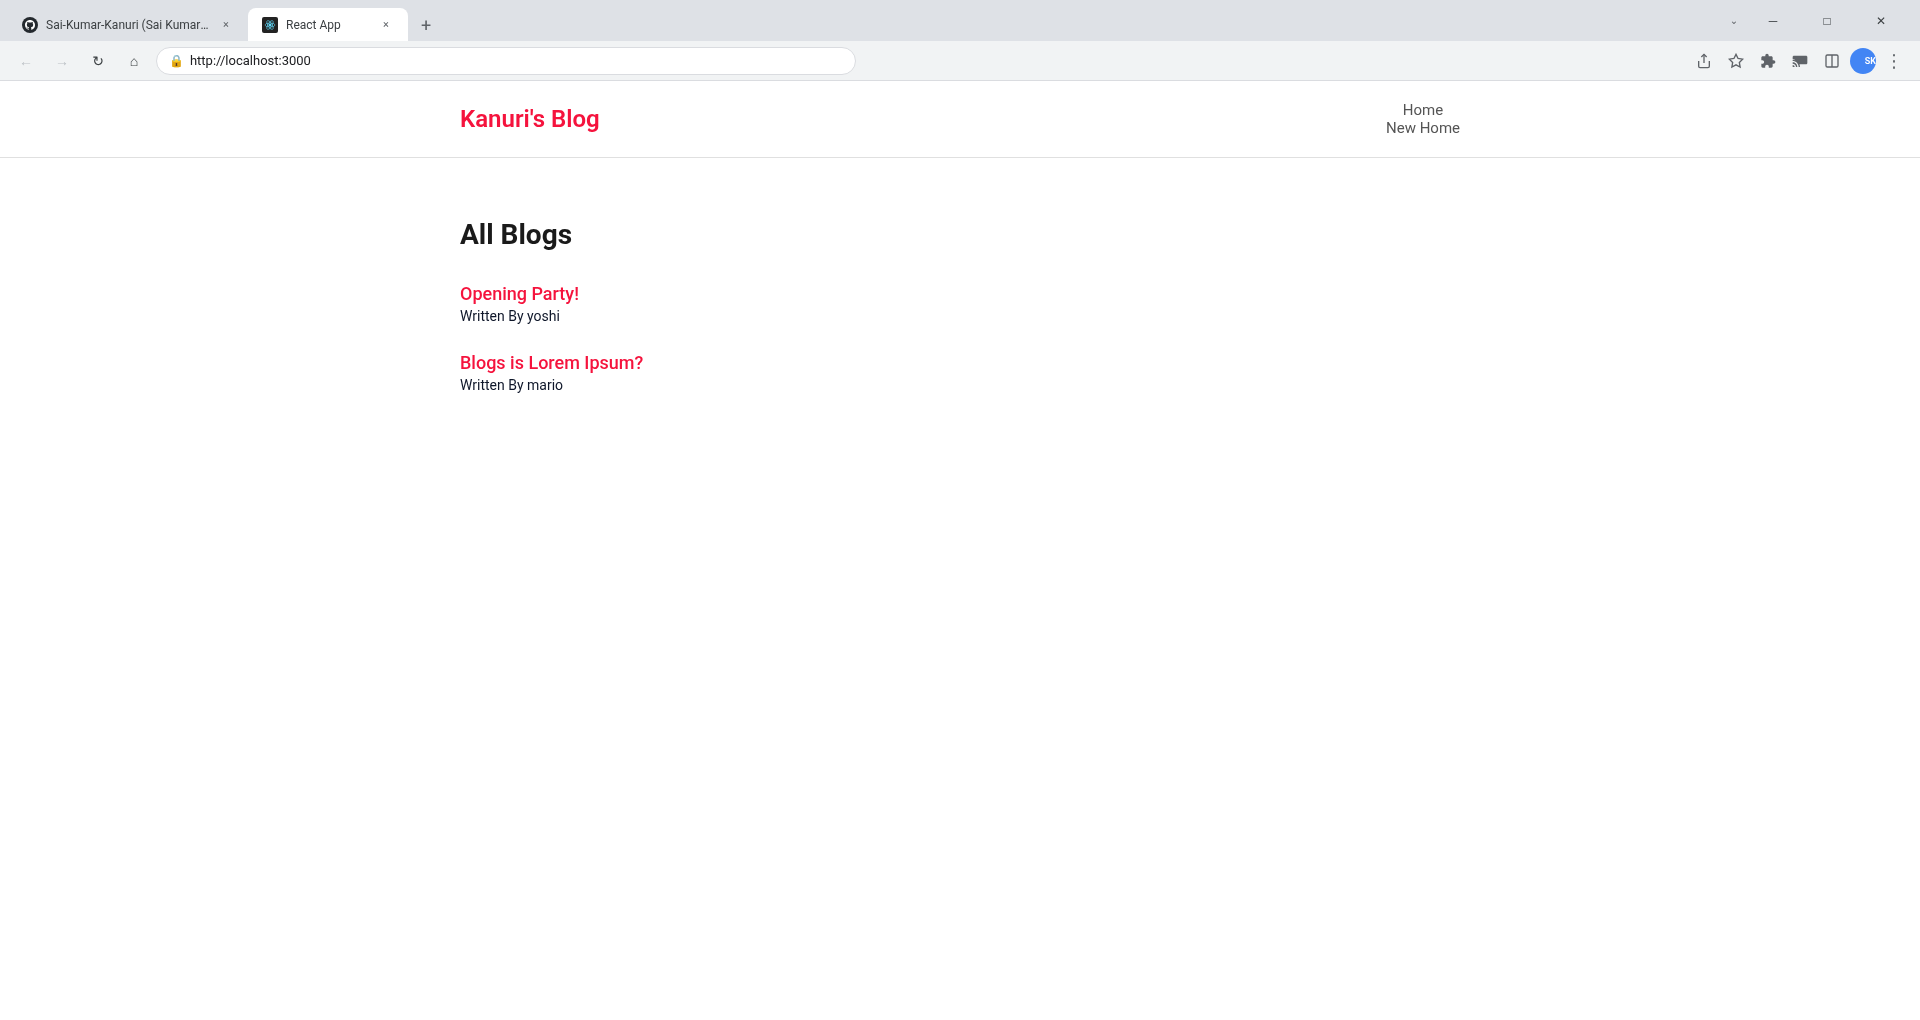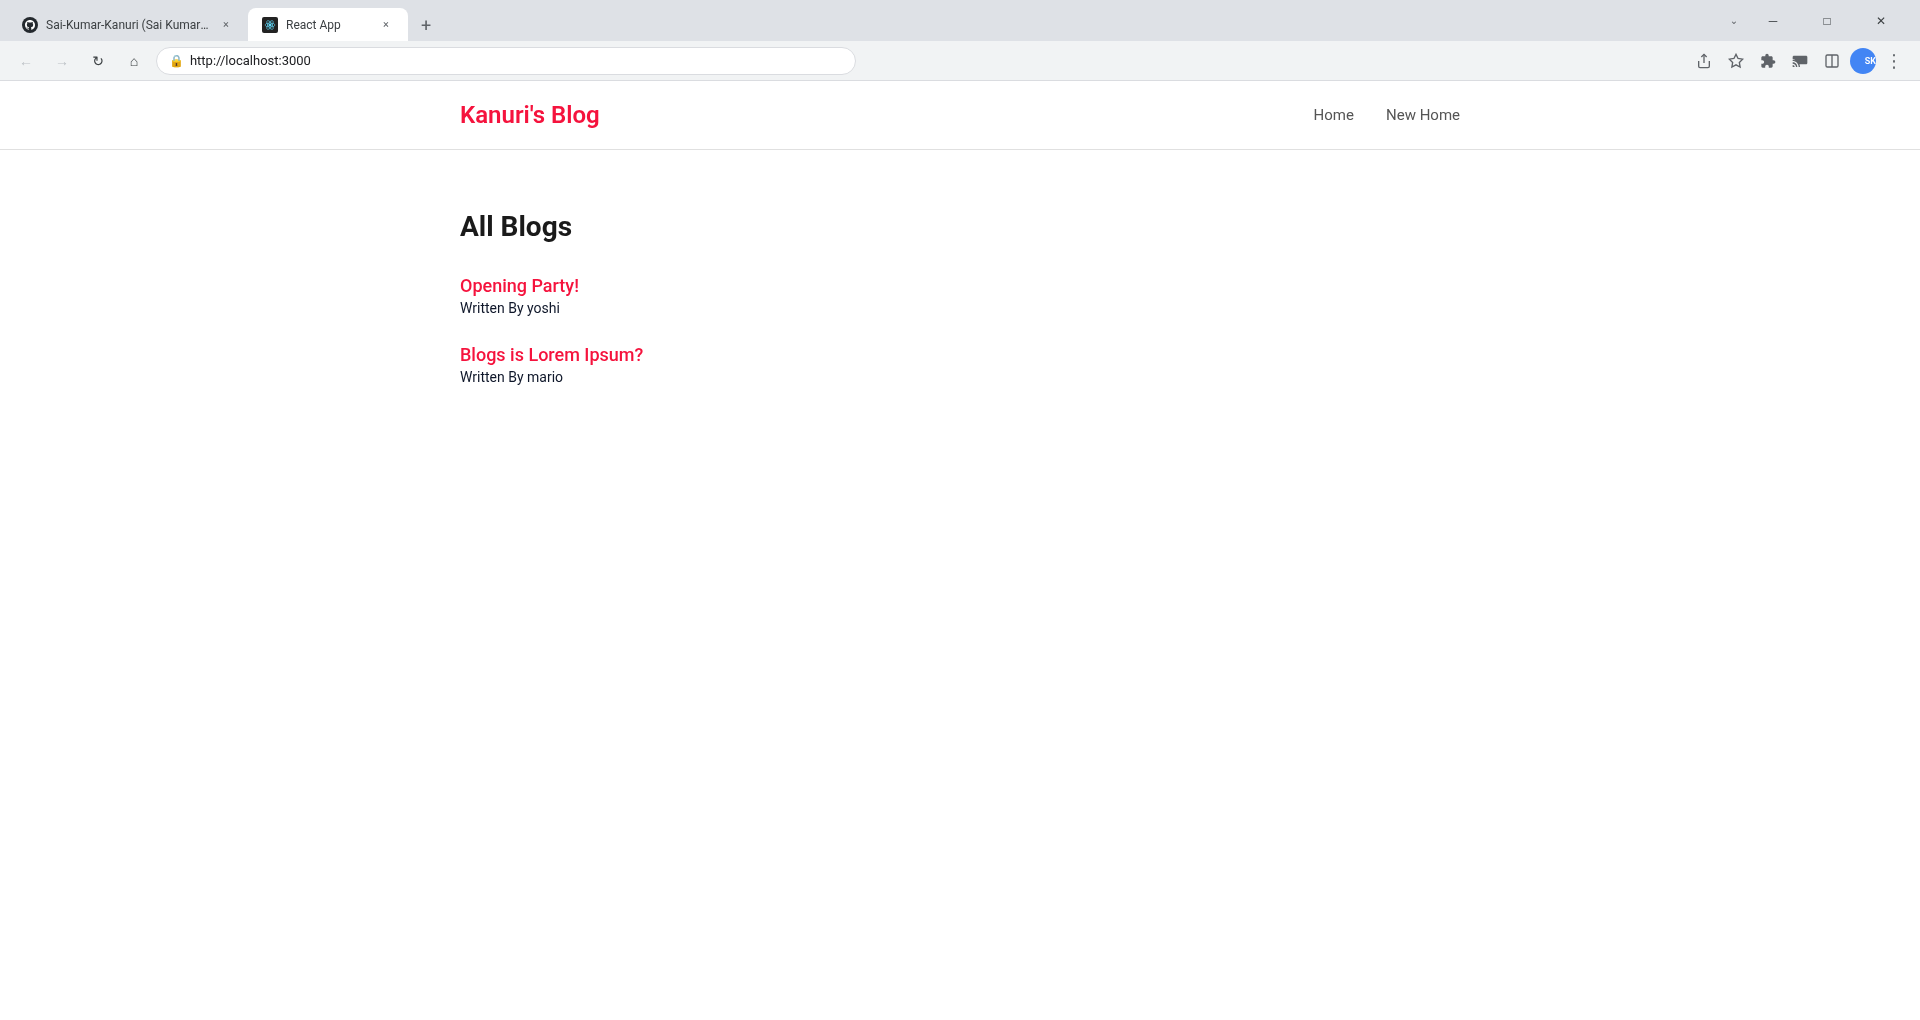--- a/index.html
+++ b/index.html
@@ -219,22 +219,22 @@
 
     .site-logo {
       font-size: 24px;
       font-weight: 600;
       color: #f5133d;
       text-decoration: none;
     }
 
     .site-nav-links {
       display: flex;
-      gap: 32px;
-      align-items: center;
+      align-items: center;
+      flex-direction: column;
     }
 
     .site-nav-link {
       font-size: 15px;
       color: #555;
       text-decoration: none;
       cursor: pointer;
     }
 
     

